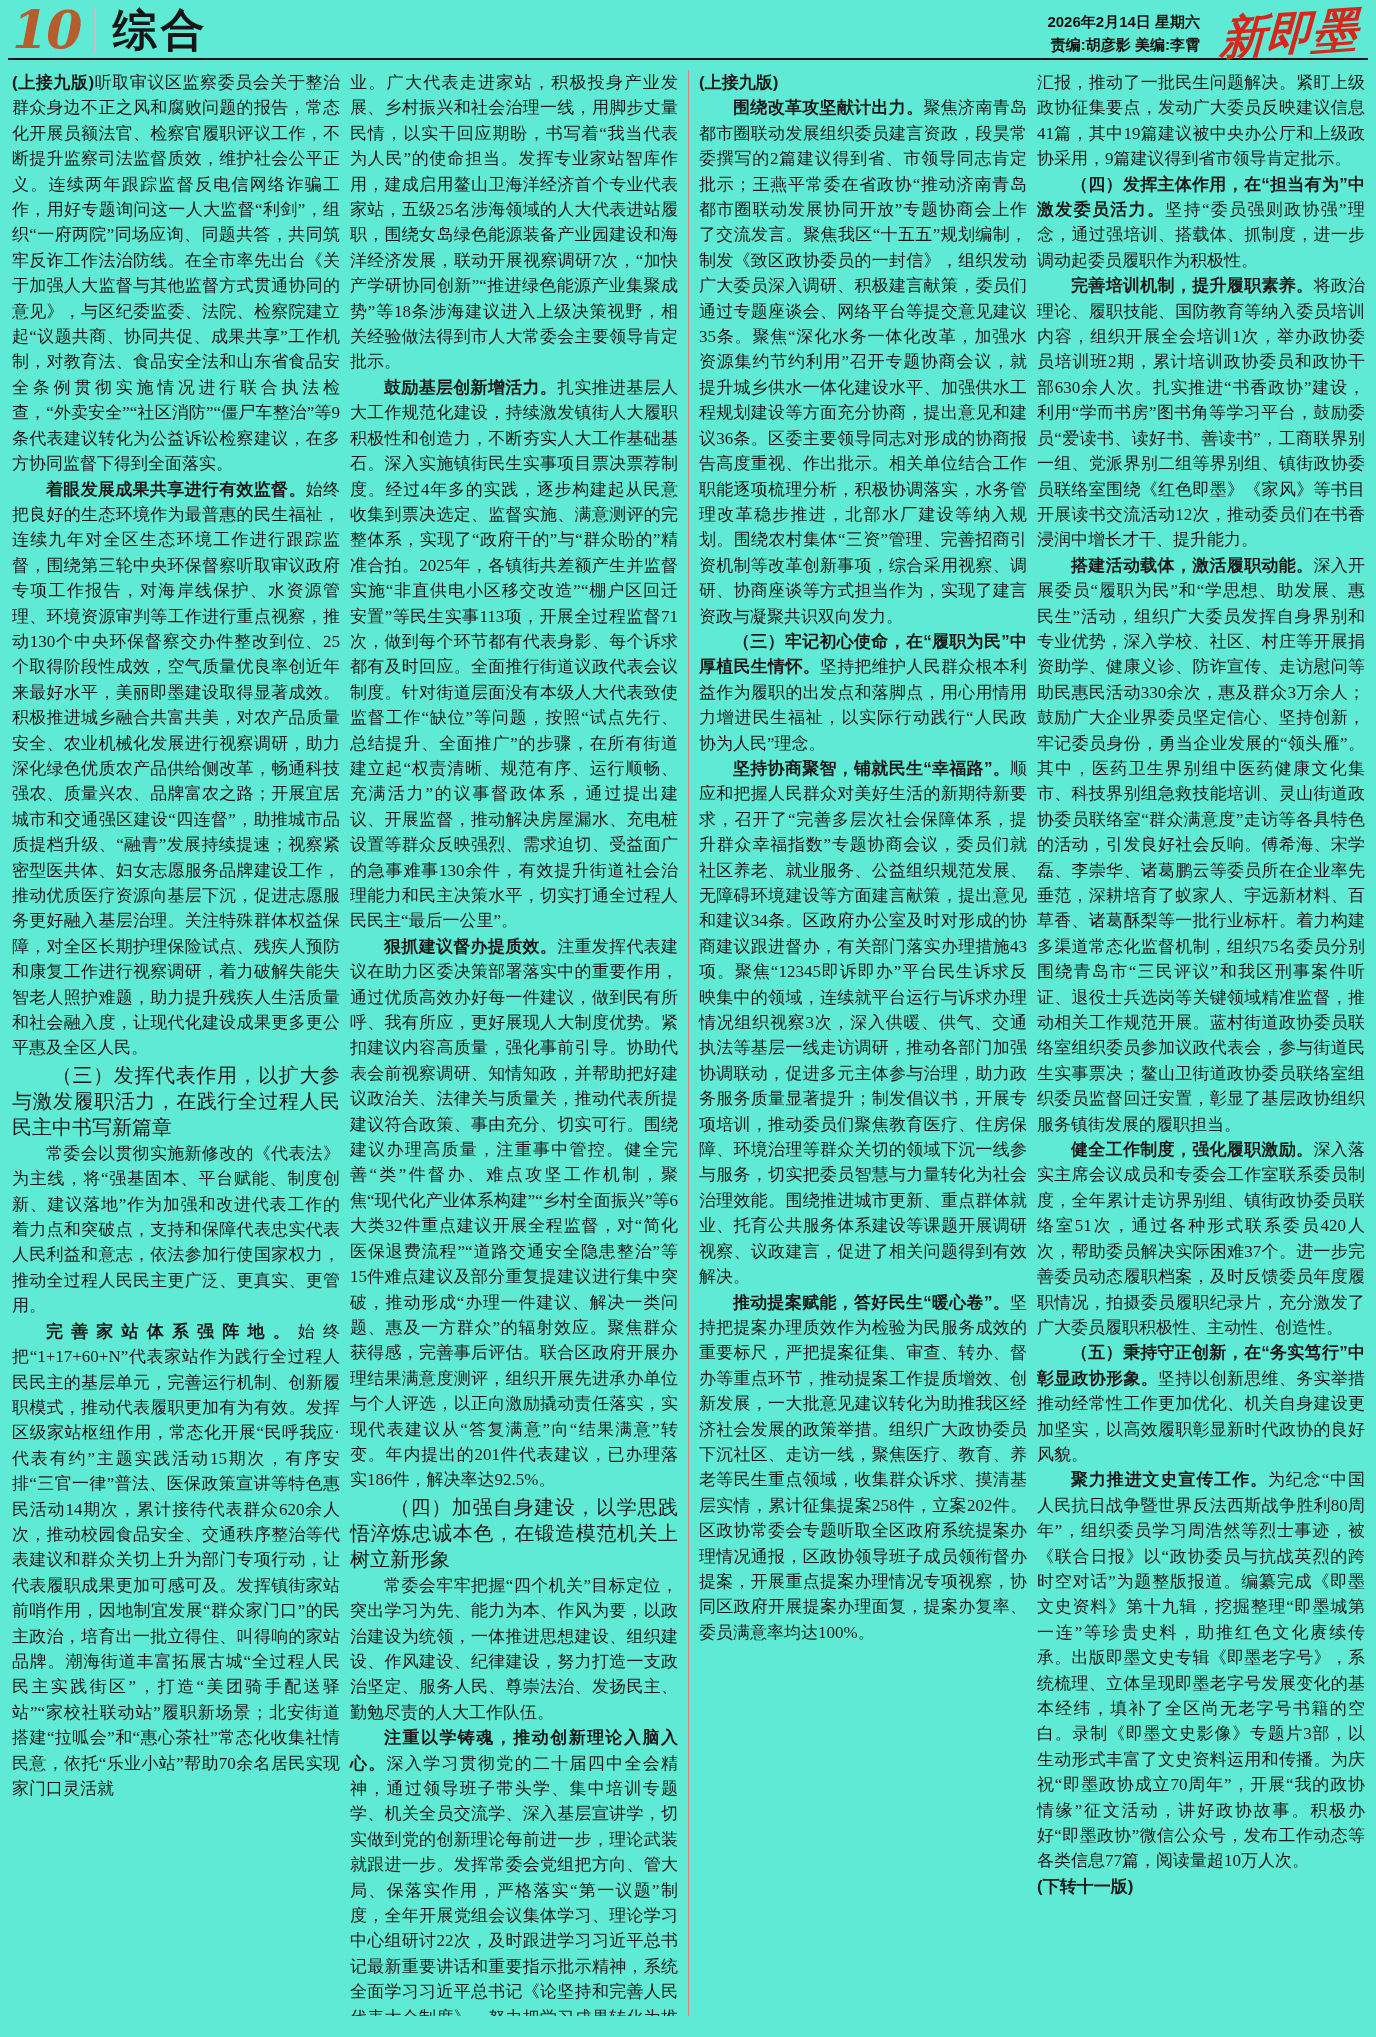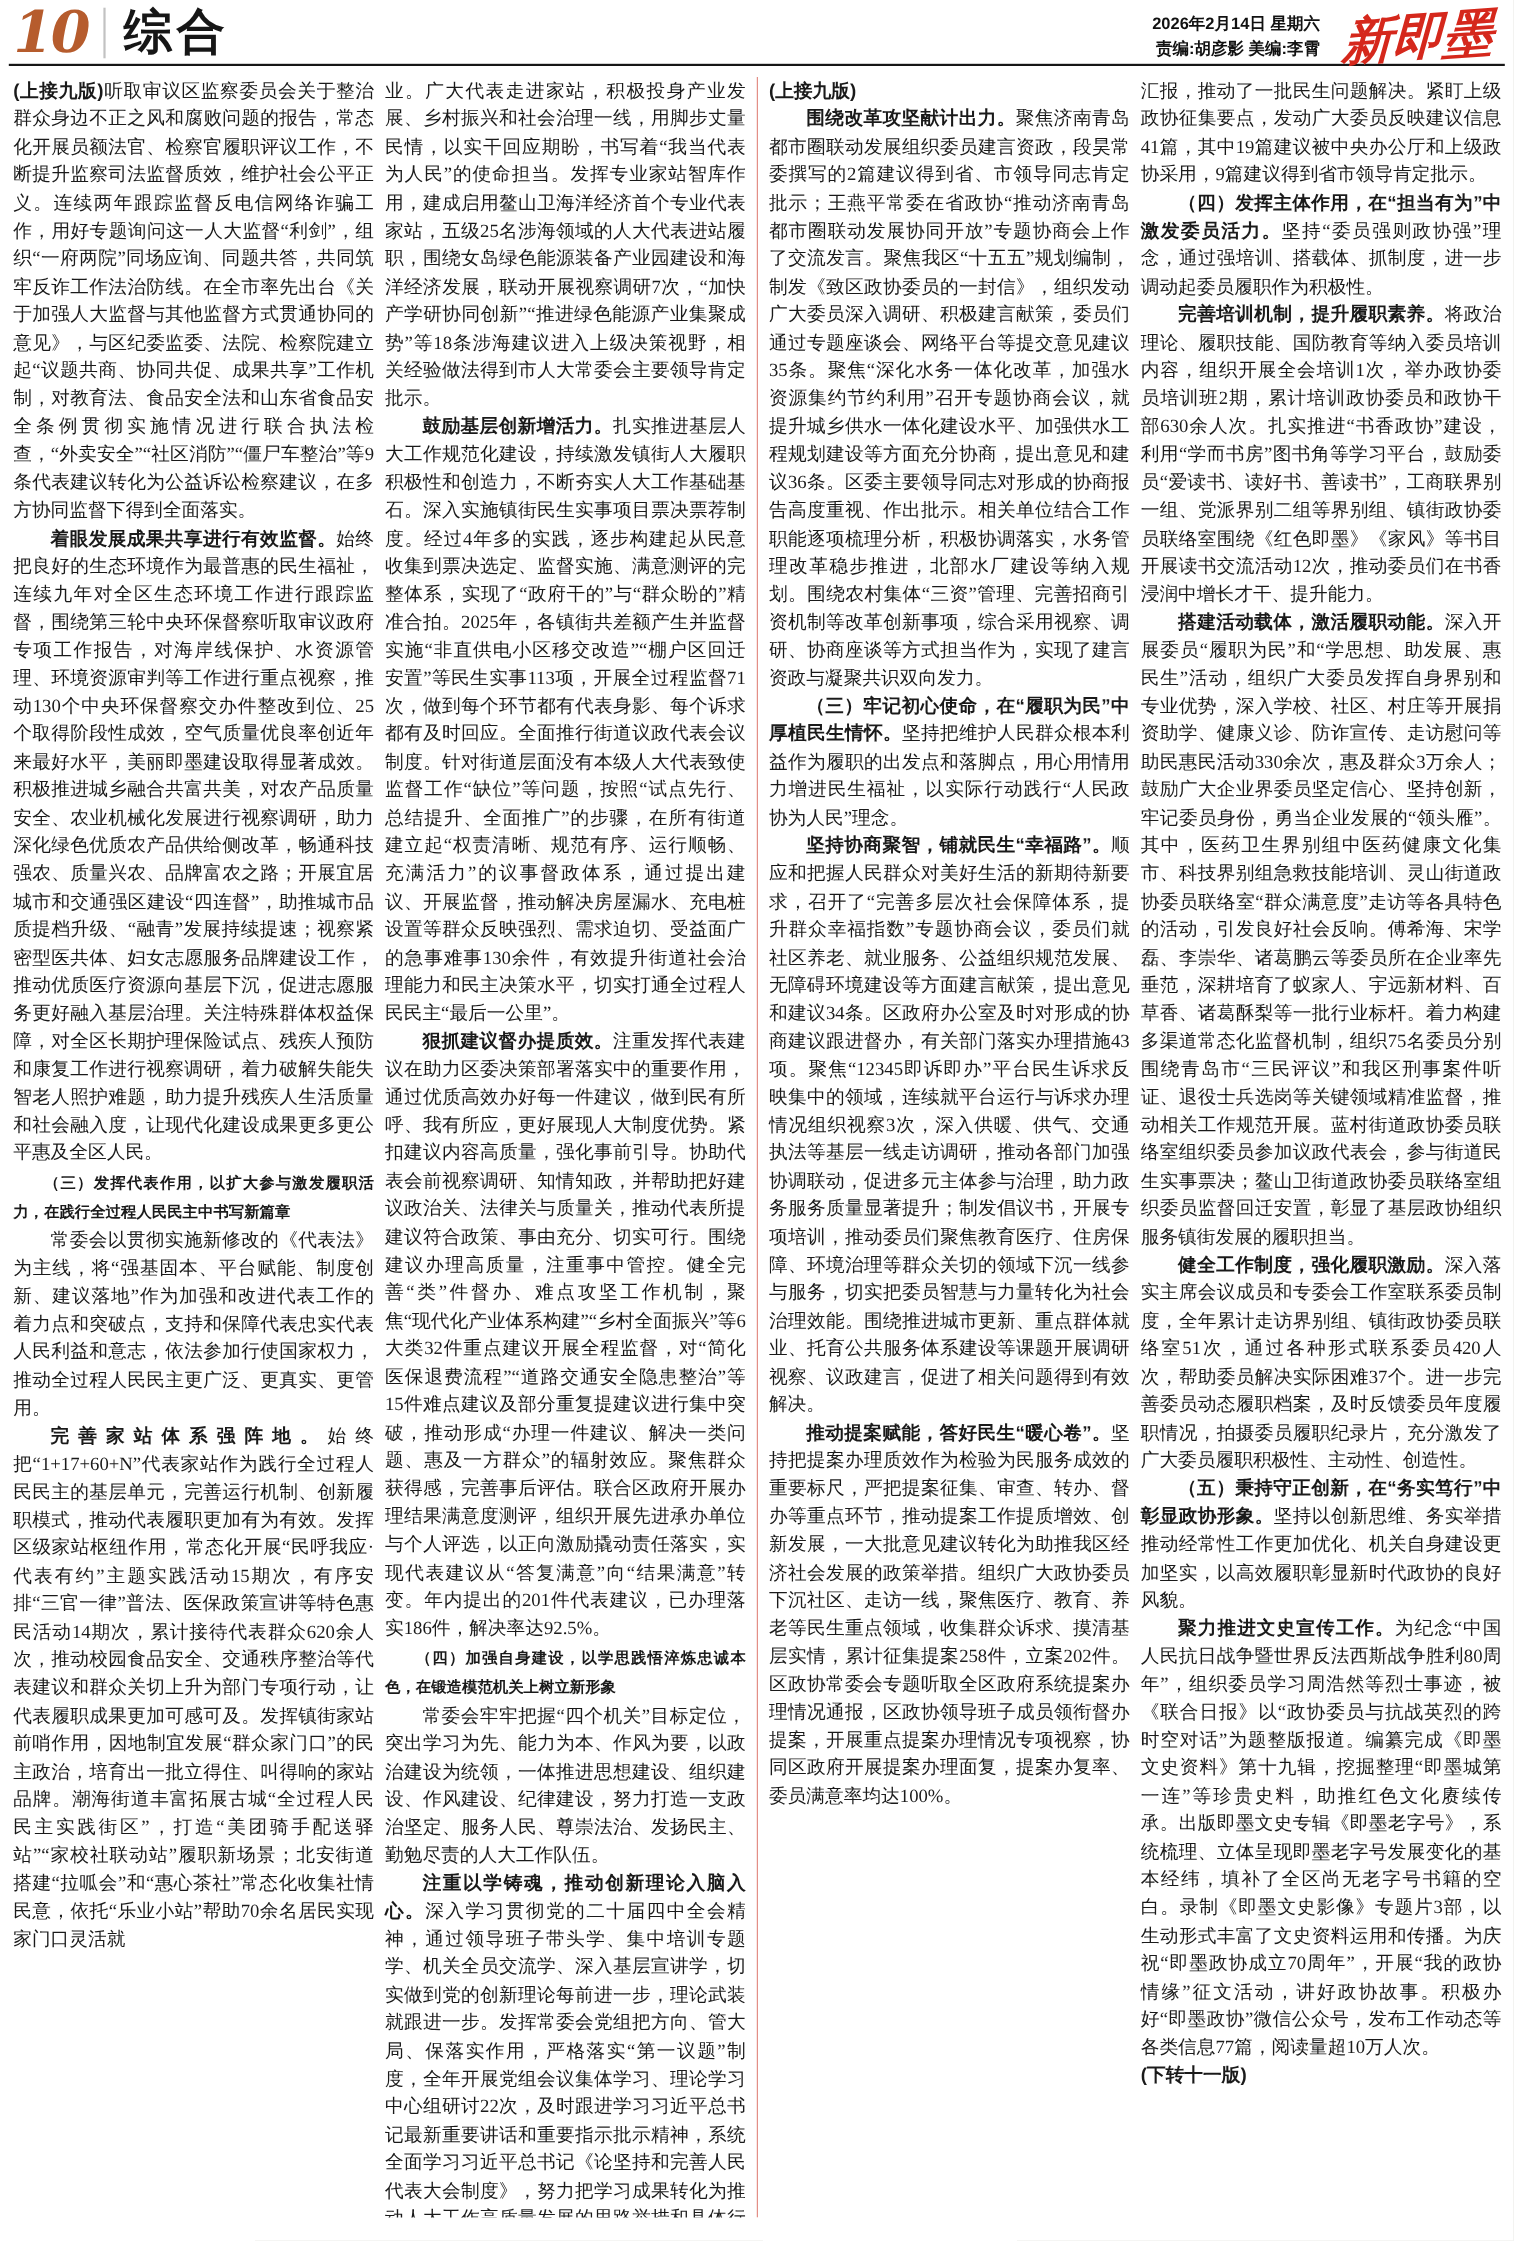--- a/index.html
+++ b/index.html
@@ -1,20 +1,20 @@
 <!DOCTYPE html>
 <html><head>
 <meta charset="utf-8">
 <style>
   html,body { margin:0; padding:0; background:#e8e8e4; }
   .page {
     position:relative;
     width:1376px; height:2037px;
     margin:0 auto;
-    background:#ffffff;
+    background:#5eead4;
     overflow:hidden;
     font-family:"Liberation Serif", serif;
     color:#1a1a1a;
   }
   
   .header {
     display:flex; justify-content:space-between; align-items:flex-end;
     height:58px; padding:4px 12px 2px 12px; box-sizing:border-box;
   }
   .header-left { display:flex; align-items:center; }
@@ -60,22 +60,22 @@
     flex:0 0 1px; width:1px; background:#e0837a; margin:0 10px;
   }
   p.para { margin:0; text-indent:2em; }
   p.para.noindent { text-indent:0; }
   .lead {
     font-weight:bold;
     font-family:"Liberation Sans", sans-serif;
   }
   p.subhead {
     margin:1px 0; text-indent:2em;
-    font-weight:bold; font-family:"Liberation Sans", sans-serif;
-    font-size:14px; line-height:26px;
+    font-weight:normal; font-family:"Liberation Sans", sans-serif;
+    font-size:20px; line-height:26px;
   }
   p.contline {
     margin:0; text-indent:0;
     font-weight:bold; font-family:"Liberation Sans", sans-serif;
   }
   p.jump {
     margin:0; text-indent:0; 
     font-weight:bold; font-family:"Liberation Sans", sans-serif;
   }
 </style>

